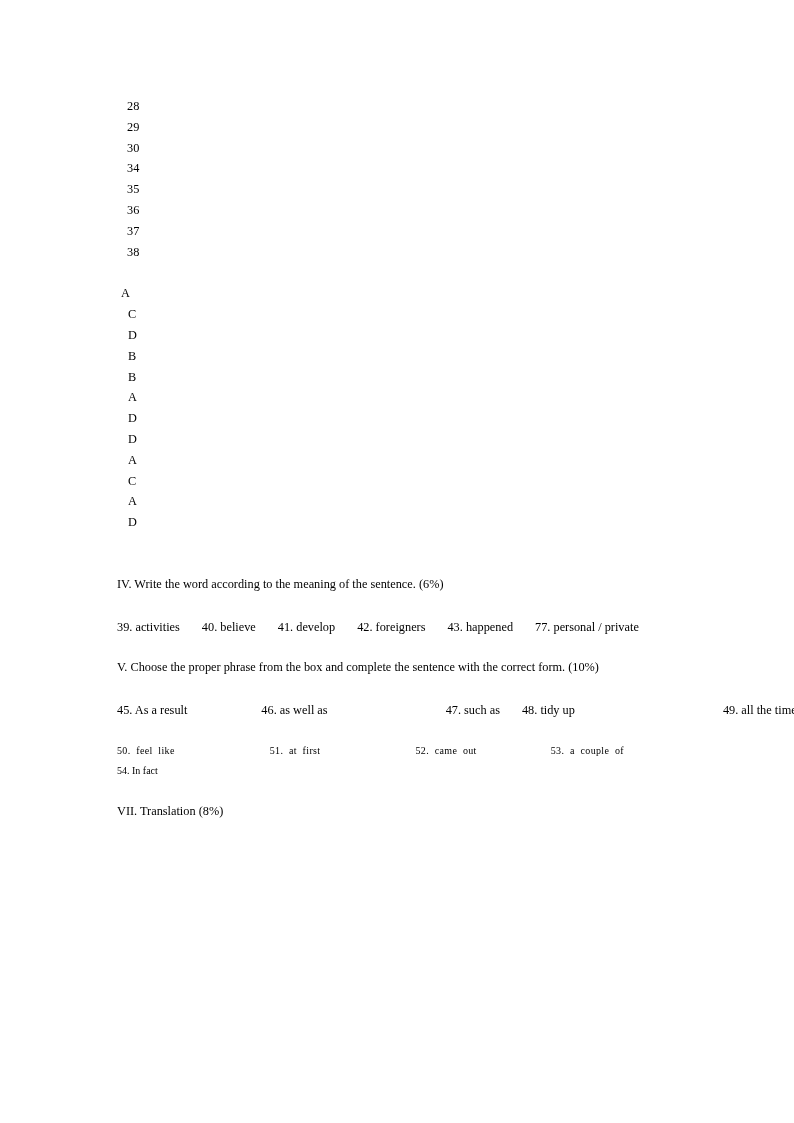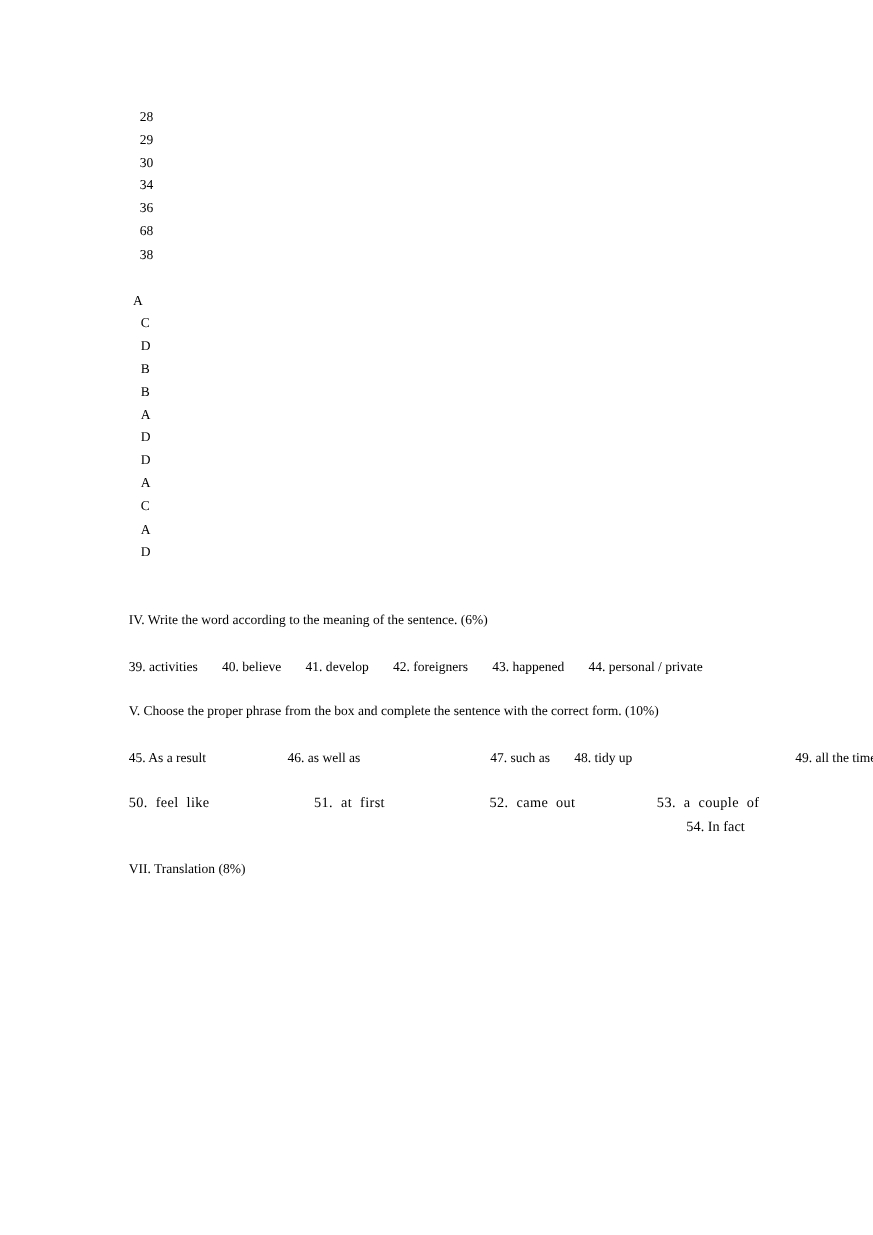--- a/index.html
+++ b/index.html
@@ -75,61 +75,61 @@
 
   .gap1 { display: inline-block; width: 22px; }
   .gap5 { display: inline-block; width: 74px; }
   .gap6 { display: inline-block; width: 95px; }
   .gap7 { display: inline-block; width: 118px; }
   .gap8 { display: inline-block; width: 148px; }
 
   .sec4-answers { margin-top: 25px; }
 
   .wrap-line {
-    font-size: 13px;
+    font-size: 10px;
     line-height: 20.8px;
     white-space: pre;
-    text-align: right;
   }
   .loose { letter-spacing: 0.35px; }
 </style>
 </head>
 <body>
 
 <div class="page">
   <div class="content">
 
     <ul class="num-list">
       <li>28</li>
       <li>29</li>
       <li>30</li>
       <li>34</li>
+      <li>35</li>
       <li>36</li>
-      <li>68</li>
+      <li>37</li>
       <li>38</li>
     </ul>
 
     <ul class="letter-list">
       <li class="first-letter">A</li>
       <li>C</li>
       <li>D</li>
       <li>B</li>
       <li>B</li>
       <li>A</li>
       <li>D</li>
       <li>D</li>
       <li>A</li>
       <li>C</li>
       <li>A</li>
       <li>D</li>
     </ul>
 
     <div class="section" style="margin-top:43px;">
       <div class="section-heading">IV. Write the word according to the meaning of the sentence. (6%)</div>
-      <div class="answers-row sec4-answers"><span>39. activities</span><span class="gap1"></span><span>40. believe</span><span class="gap1"></span><span>41. develop</span><span class="gap1"></span><span>42. foreigners</span><span class="gap1"></span><span>43. happened</span><span class="gap1"></span><span>44. personal / private</span></div>
+      <div class="answers-row sec4-answers"><span>39. activities</span><span class="gap1"></span><span>40. believe</span><span class="gap1"></span><span>41. develop</span><span class="gap1"></span><span>42. foreigners</span><span class="gap1"></span><span>43. happened</span><span class="gap1"></span><span>77. personal / private</span></div>
     </div>
 
     <div class="section" style="margin-top:21px;">
       <div class="section-heading">V. Choose the proper phrase from the box and complete the sentence with the correct form. (10%)</div>
       <div class="answers-row"><span>45. As a result</span><span class="gap5"></span><span>46. as well as</span><span class="gap7"></span><span>47. such as</span><span class="gap1"></span><span>48. tidy up</span><span class="gap8"></span><span>49. all the time</span></div>
       <div class="wrap-line" style="margin-top:20px;"><span class="loose">50.  feel  like</span><span class="gap6"></span><span class="loose">51.  at  first</span><span class="gap6"></span><span class="loose">52.  came  out</span><span class="gap5"></span><span class="loose">53.  a  couple  of</span></div>
       <div class="wrap-line">54. In fact</div>
     </div>
 
 

